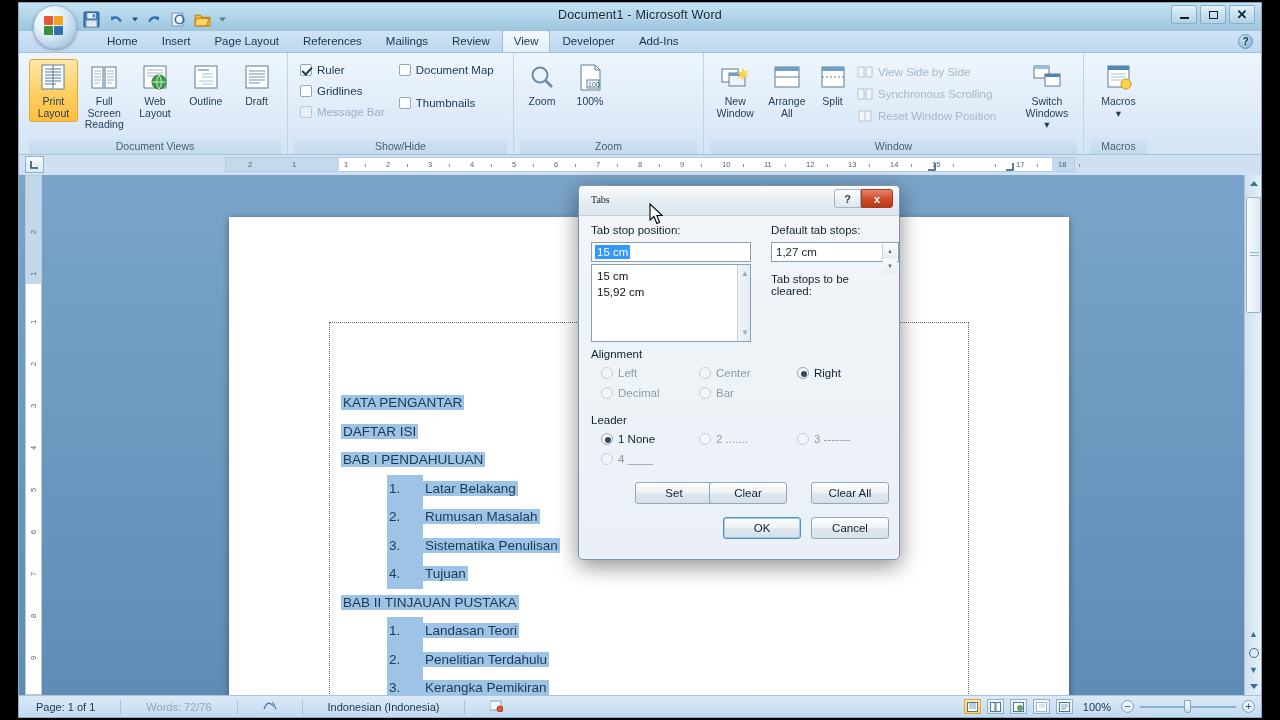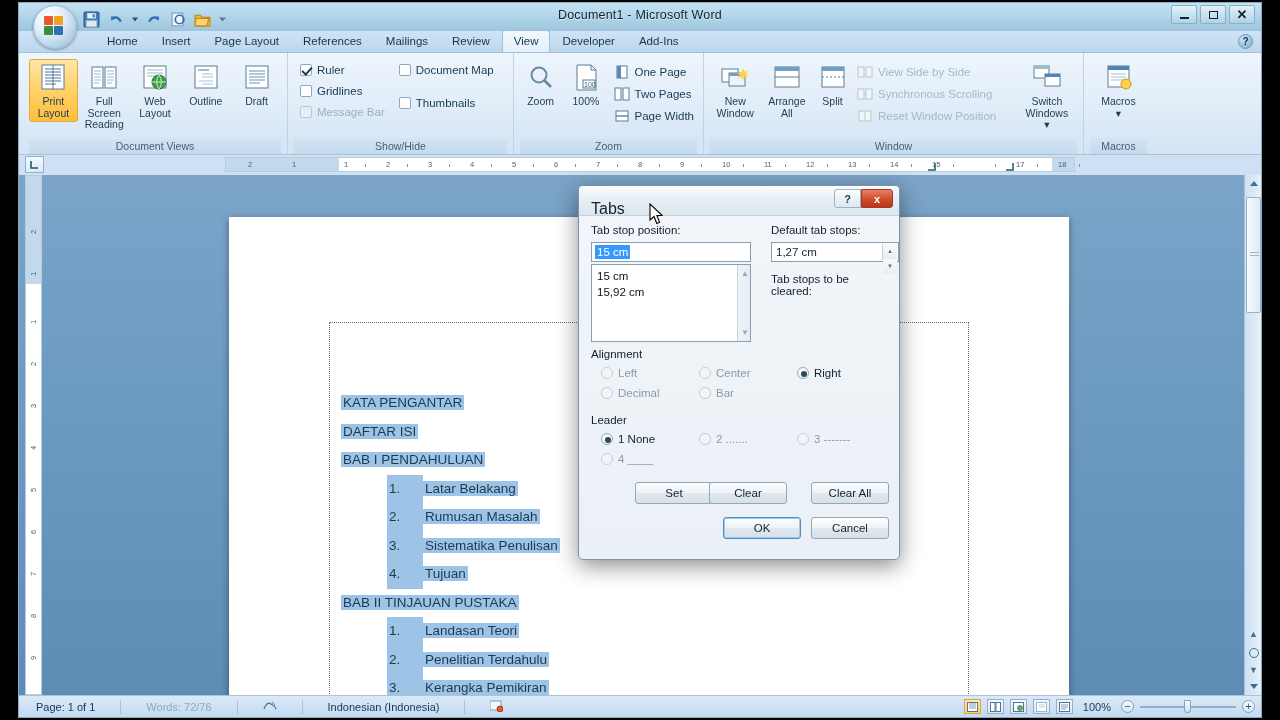--- a/index.html
+++ b/index.html
@@ -278,21 +278,21 @@
     box-shadow:0 6px 22px rgba(0,0,0,.45);
     z-index:50;
     font-size:11.5px; color:#14222c;
   }
   #dlg-title {
     position:relative; height:30px;
     background:linear-gradient(180deg,#fbfdfe 0%,#e7eef4 48%,#dce6ee 100%);
     border-radius:4px 4px 0 0;
     border-bottom:1px solid #c2d0da;
   }
-  #dlg-title .t { position:absolute; left:12px; top:14px; font-size:16px; color:#16222b; }
+  #dlg-title .t { position:absolute; left:12px; top:8px; font-size:10px; color:#16222b;font-family:Liberation Serif, serif; }
   #dlg-title .tb { position:absolute; top:3px; display:flex; }
   .dbtn {
     width:27px; height:19px; display:flex; align-items:center; justify-content:center;
     border:1px solid #9fb3c2; font-size:11px; font-weight:bold; color:#2a3c49;
   }
   .dbtn.help { background:linear-gradient(180deg,#fdfefe,#dde7ee); border-radius:3px 0 0 3px; }
   .dbtn.close { background:linear-gradient(180deg,#e9806a,#cf4b29 55%,#b8381c);
                 border-radius:0 3px 3px 0; color:#fff; border-color:#a33b22; width:32px;}
   #dlg-body { position:absolute; left:10px; right:10px; top:34px; bottom:8px; }
 
@@ -535,43 +535,20 @@
             <div class="blab">Zoom</div>
           </div>
           <div class="bigbtn" style="width:44px">
             <svg class="bico" viewBox="0 0 32 32">
               <path d="M7 3 h14 l5 5 v20 H7 Z" fill="#fff" stroke="#5b7d94"></path>
               <path d="M21 3 v5 h5" fill="none" stroke="#5b7d94"></path>
               <rect x="13" y="18" width="12" height="8" fill="#fff" stroke="#5b7d94"></rect>
               <text x="14" y="25" font-size="7" fill="#2c5d80" font-family="Liberation Sans, sans-serif">100</text>
             </svg>
             <div class="blab">100%</div>
-          </div>
-          <div style="display:flex; flex-direction:column; padding-top:2px;">
-            <div class="smallrow">
-              <svg class="sico" viewBox="0 0 16 16">
-                <rect x="3" y="2" width="10" height="12" fill="#fff" stroke="#5b7d94"></rect>
-                <rect x="3" y="2" width="4" height="12" fill="#5c8ab5"></rect>
-              </svg>
-              <span class="slab">One Page</span>
-            </div>
-            <div class="smallrow">
-              <svg class="sico" viewBox="0 0 16 16">
-                <rect x="1" y="2" width="6" height="12" fill="#fff" stroke="#5b7d94"></rect>
-                <rect x="9" y="2" width="6" height="12" fill="#fff" stroke="#5b7d94"></rect>
-              </svg>
-              <span class="slab">Two Pages</span>
-            </div>
-            <div class="smallrow">
-              <svg class="sico" viewBox="0 0 16 16">
-                <rect x="2" y="3" width="12" height="10" fill="#fff" stroke="#5b7d94"></rect>
-                <path d="M2 8h12" stroke="#5c8ab5" stroke-width="1.5"></path>
-              </svg>
-              <span class="slab">Page Width</span>
-            </div>
           </div>
         </div>
         <div class="glabel">Zoom</div>
       </div>
 
       <div class="rgroup" style="width:380px">
         <div class="gcontent" style="gap:2px;">
           <div class="bigbtn" style="width:52px">
             <svg class="bico" viewBox="0 0 32 32">
               <rect x="3" y="7" width="16" height="13" fill="#fff" stroke="#5b7d94"></rect>

